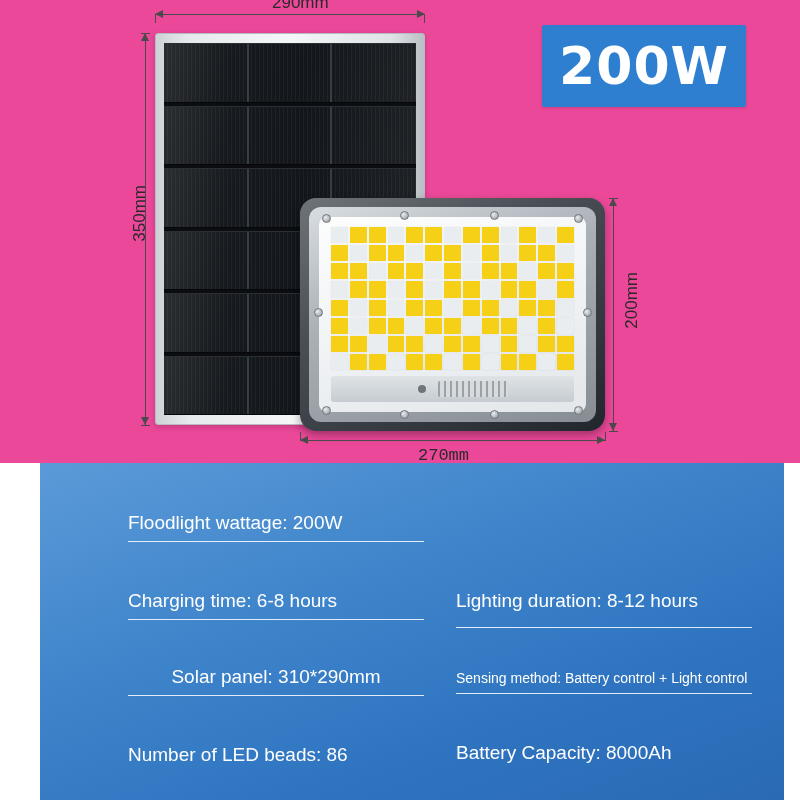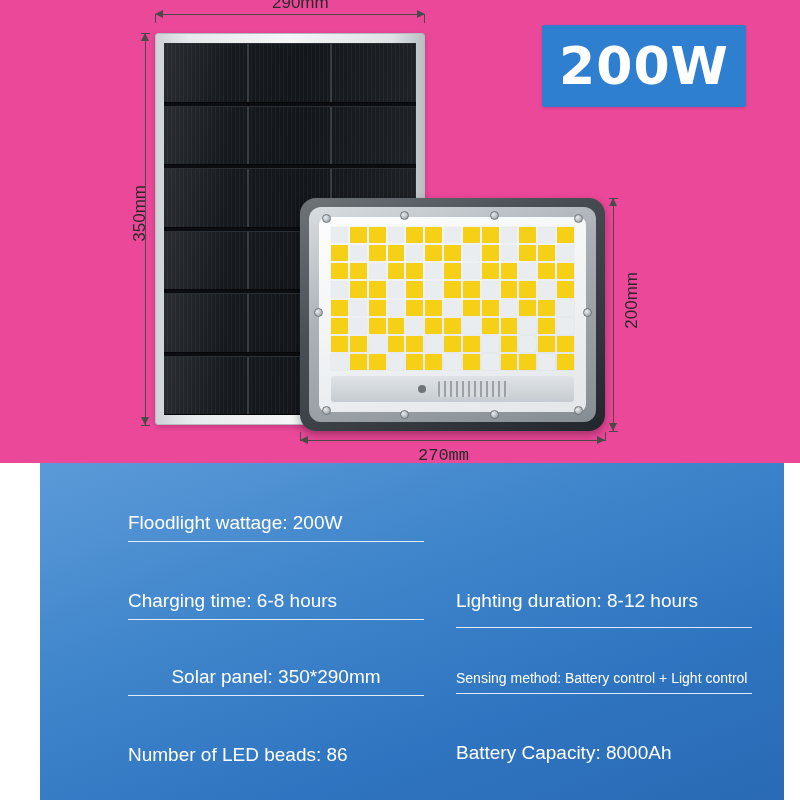--- a/index.html
+++ b/index.html
@@ -468,21 +468,21 @@
       <div class="spec-text">Charging time: 6-8 hours</div>
       <div class="spec-underline"></div>
     </div>
 
     <div class="spec-row" style="left:416px; top:128px; width:296px;gap:8px;">
       <div class="spec-text">Lighting duration: 8-12 hours</div>
       <div class="spec-underline"></div>
     </div>
 
     <div class="spec-row" style="left:88px; top:204px; width:296px; align-items:center;">
-      <div class="spec-text">Solar panel: 350*290mm</div>
+      <div class="spec-text">Solar panel: 310*290mm</div>
       <div class="spec-underline"></div>
     </div>
 
     <div class="spec-row" style="left:416px; top:208px; width:296px;">
       <div class="spec-text small">Sensing method: Battery control + Light control</div>
       <div class="spec-underline"></div>
     </div>
 
     <div class="spec-row" style="left:88px; top:282px; width:296px;">
       <div class="spec-text">Number of LED beads: 86</div>

